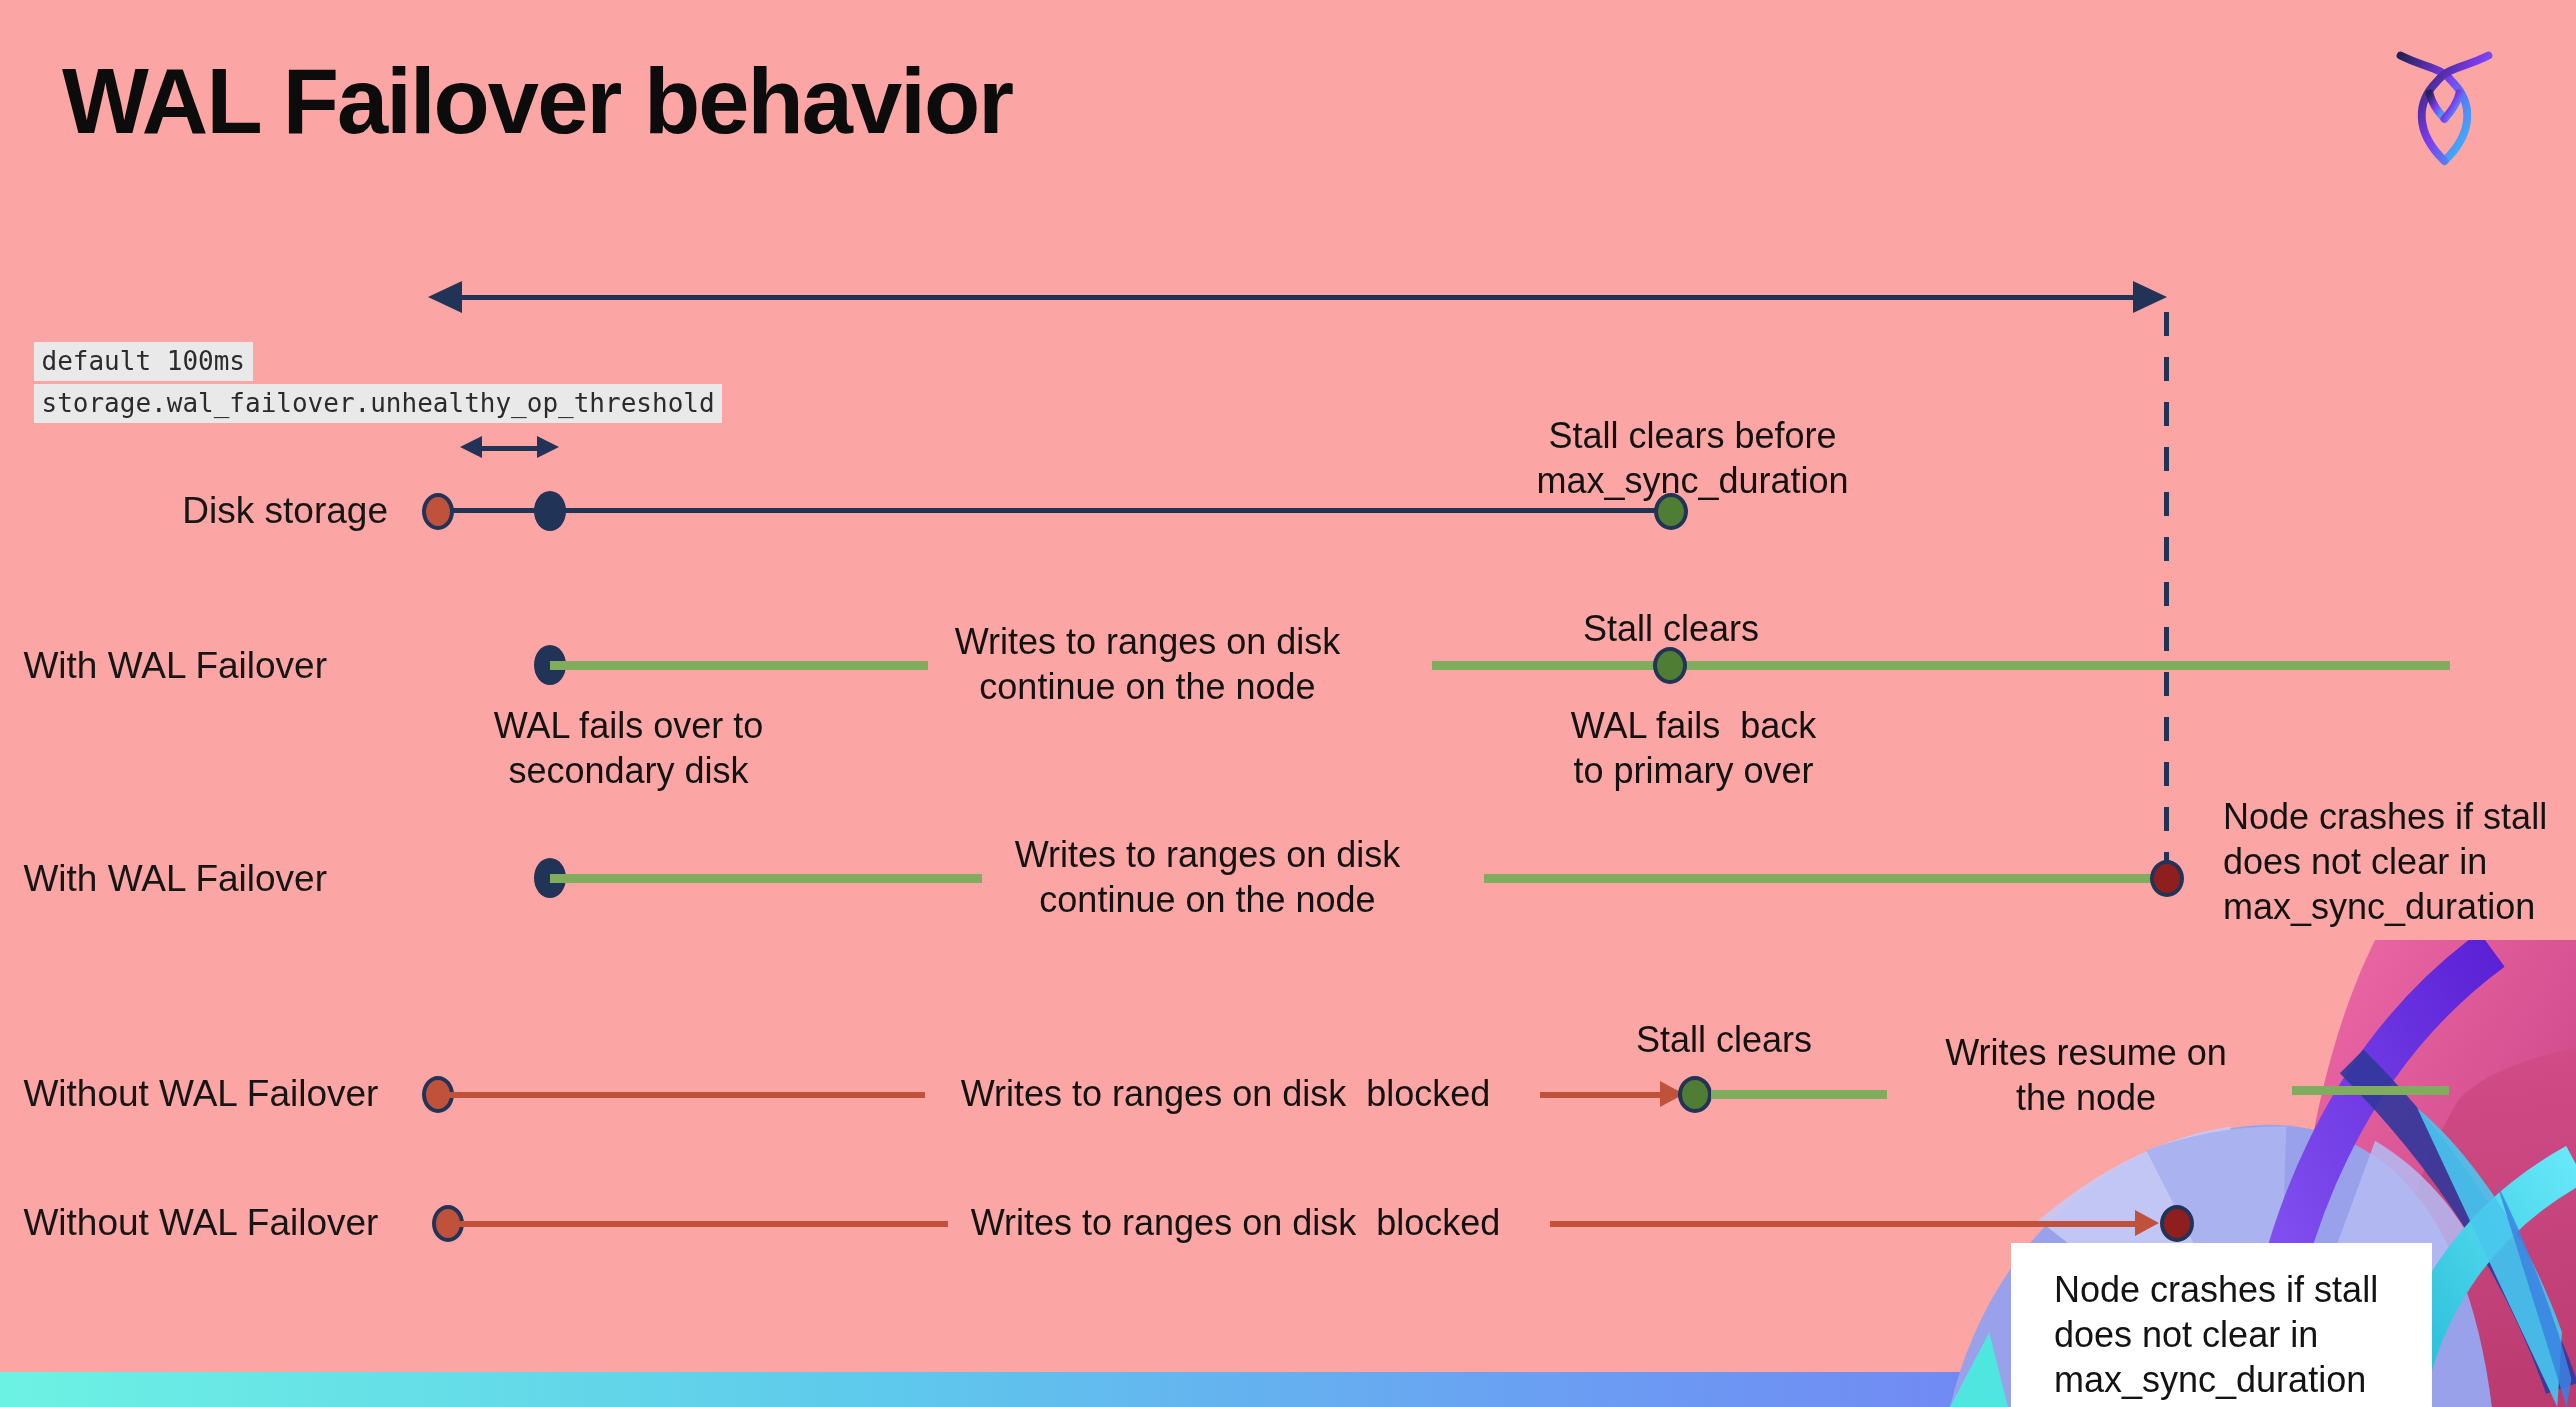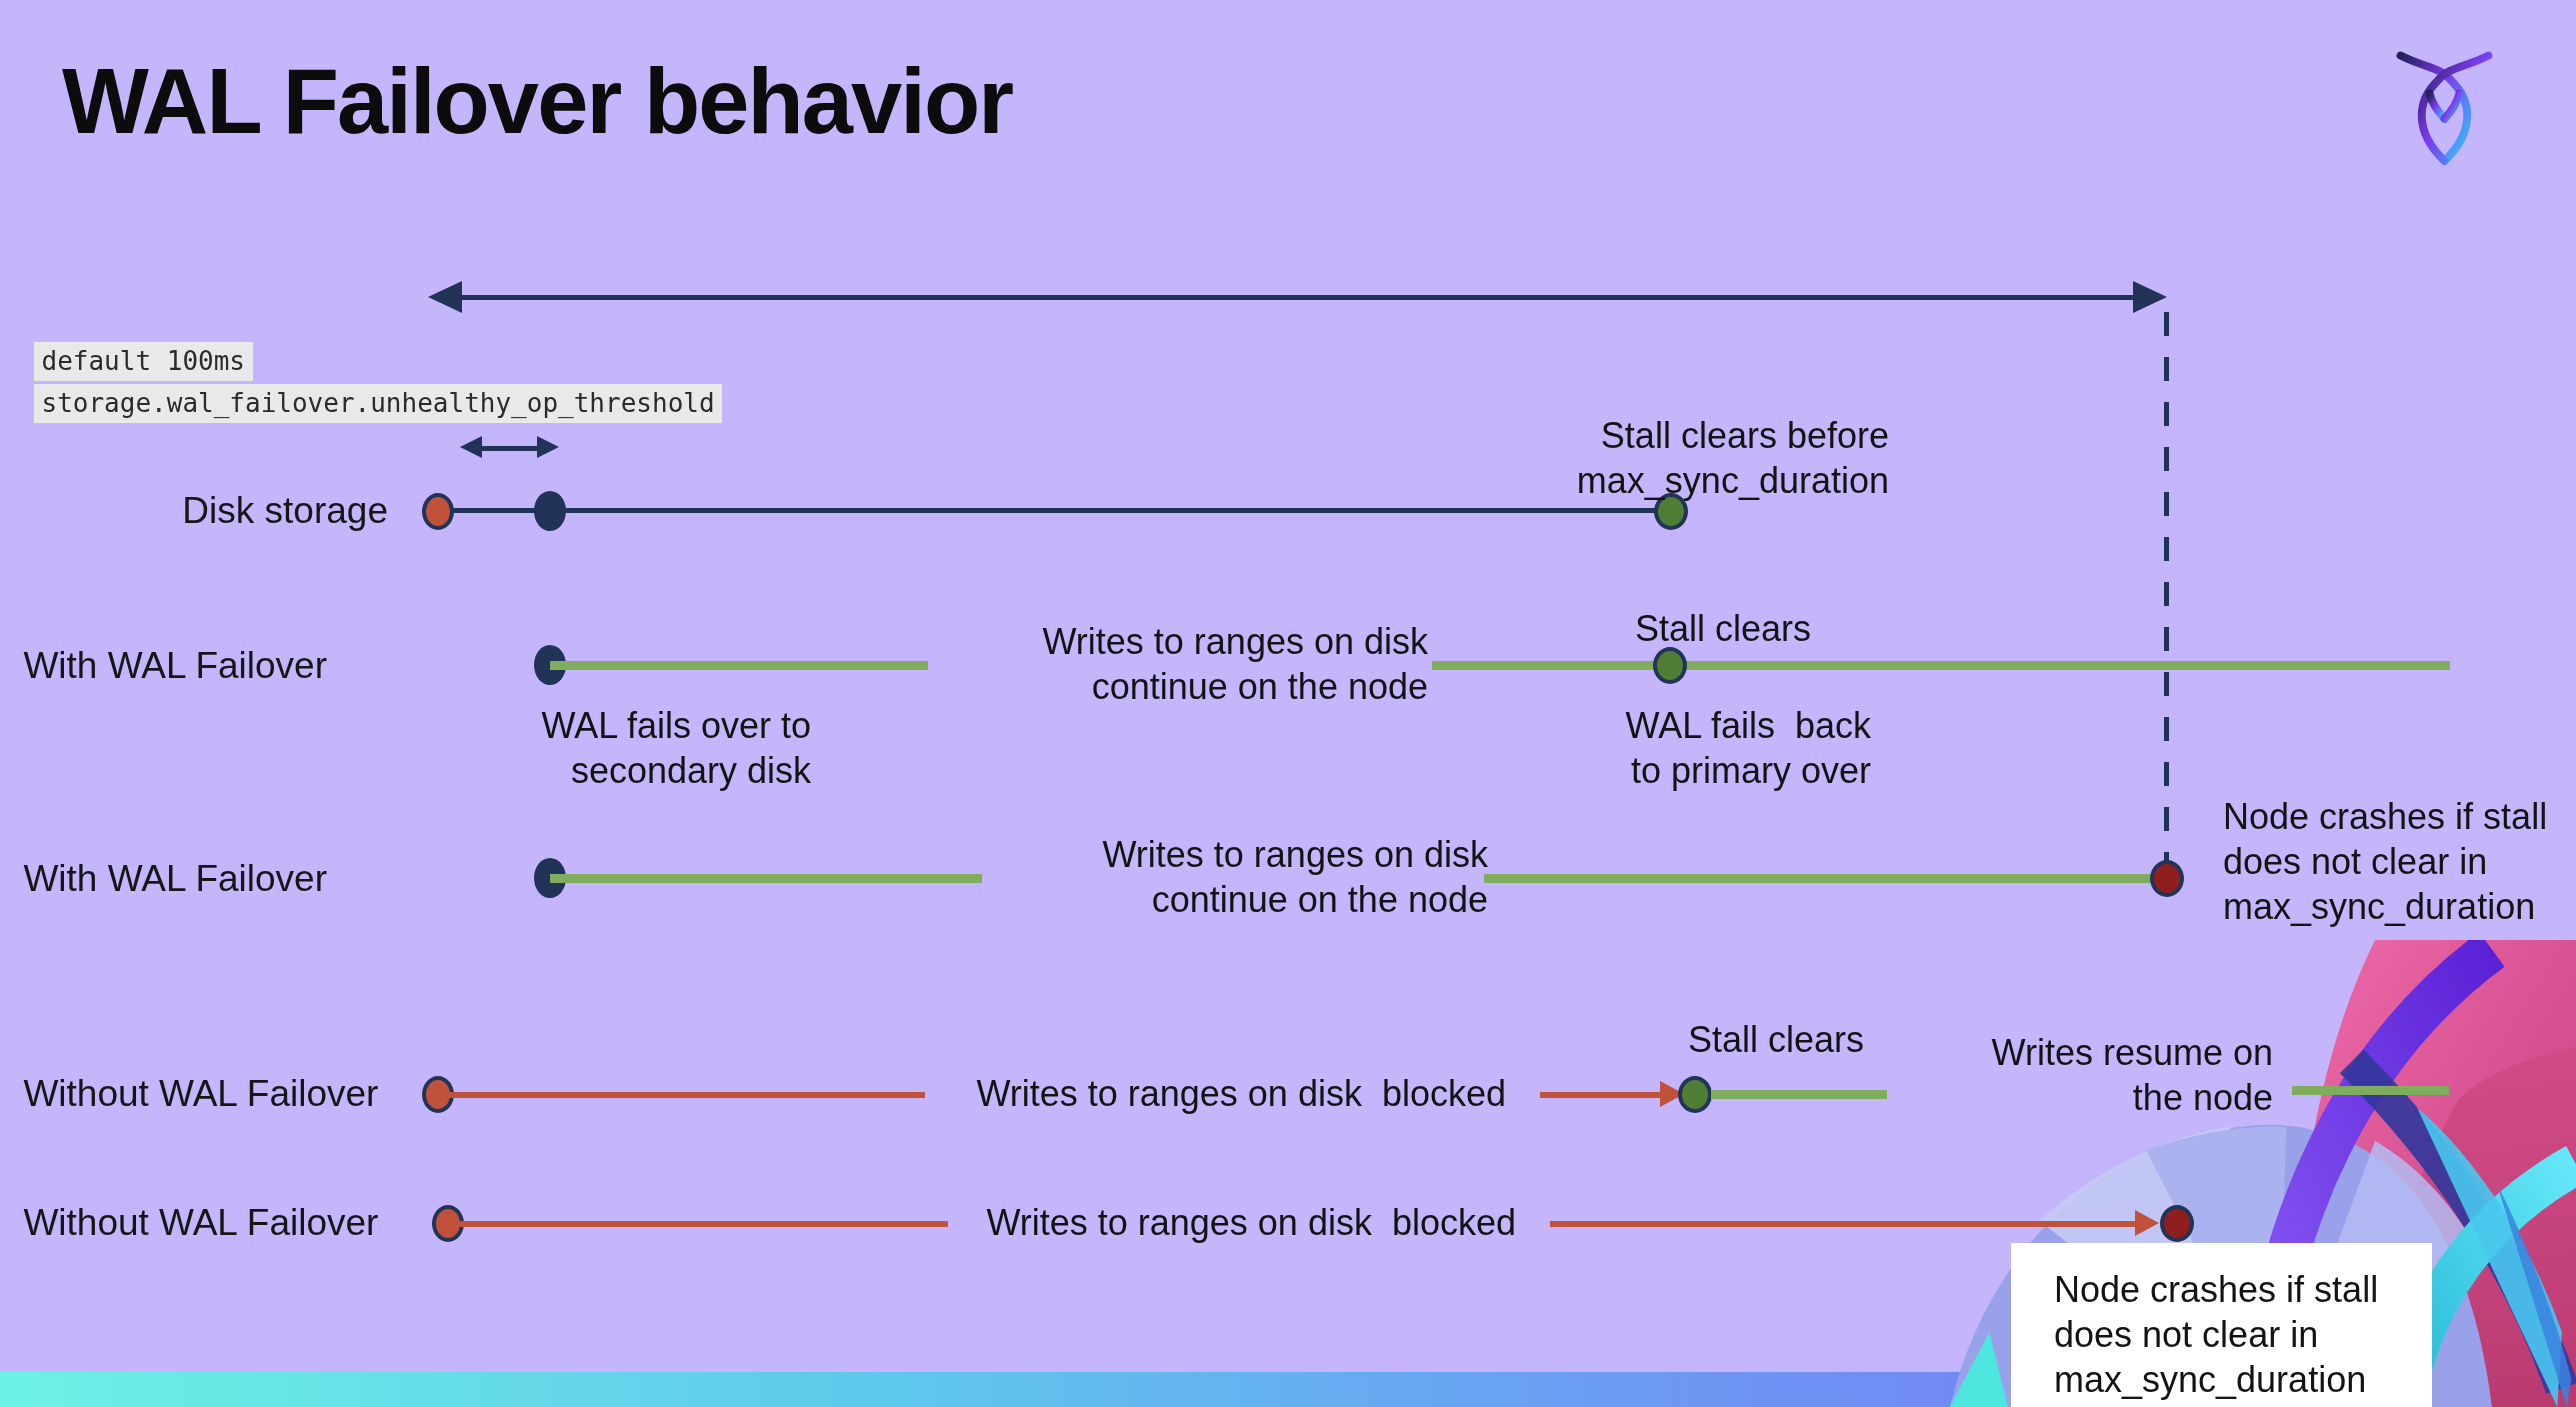--- a/index.html
+++ b/index.html
@@ -1,16 +1,16 @@
 <!DOCTYPE html>
 <html style="--navy: #213457; --red: #c0523c; --dark_red: #8f1f1f; --green_line: #80ac5e; --green_dot: #4f7d33; --label_bg: #e9e9e9; --bar_start: #6cf2e3; --bar_mid1: #5ec9ec; --bar_mid2: #6b9cf3; --bar_end: #7b6bf3;font-size:15px"><head>
 <meta charset="utf-8">
 <style>
   html,body{margin:0;padding:0;background:#ffffff;}
-  #stage{position:relative;width:2576px;height:1408px;overflow:hidden;background:#c4b5fd;
+  #stage{position:relative;width:2576px;height:1408px;overflow:hidden;background:#fca5a5;
          font-family:"Liberation Sans",sans-serif;color:#111;}
   .abs{position:absolute;}
   
   #page-title{left:62px;top:49px;font-size:92px;font-weight:800;letter-spacing:-1.9px;color:#0c0c0c;}
   #logo{left:2393px;top:45px;width:103px;height:123px;}
   
   .cfg{z-index:3;}
   .cfg-line{display:table;white-space:pre;background:var(--label_bg);color:#2b2b2b;
             font-family:"DejaVu Sans Mono",monospace;font-size:26px;line-height:37px;padding:0.9px 7.5px;}
   #cfg-max-sync{left:1137px;top:252px;}
@@ -32,21 +32,21 @@
     background:repeating-linear-gradient(to bottom,var(--navy) 0 24px,transparent 24px 45px);}
   
   .dot{position:absolute;border-radius:50%;box-sizing:border-box;}
   .dot-navy{width:32px;height:40px;background:var(--navy);}
   .dot-red{width:32px;height:37px;background:var(--red);border:4.7px solid var(--navy);}
   .dot-green{width:34px;height:37px;background:var(--green_dot);border:4.7px solid var(--navy);}
   .dot-darkred{width:34px;height:37px;background:var(--dark_red);border:4.7px solid var(--navy);}
   
   .rowlabel{position:absolute;font-size:37px;color:#161616;}
   .note{position:absolute;font-size:36px;line-height:45px;color:#131313;white-space:pre-wrap;}
-  .center{text-align:right;}
+  .center{text-align:center;}
   
   #row1-label{left:154px;top:490px;width:234px;text-align:right;}
   #row1-line{left:439px;top:508px;width:1232px;}
   #row1-dot-red{left:422px;top:493px;}
   #row1-dot-navy{left:534px;top:491px;}
   #row1-dot-green{left:1654px;top:493px;}
   #row1-note{left:1496px;top:413px;width:393px;}
   
   #row2-label{left:23.4px;top:645px;}
   #row2-dot-navy{left:534px;top:645px;}

